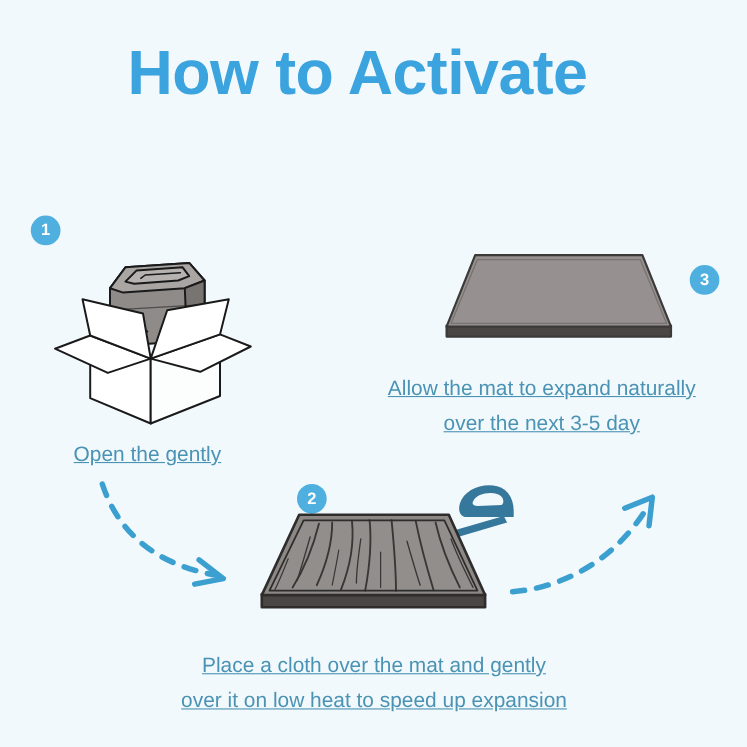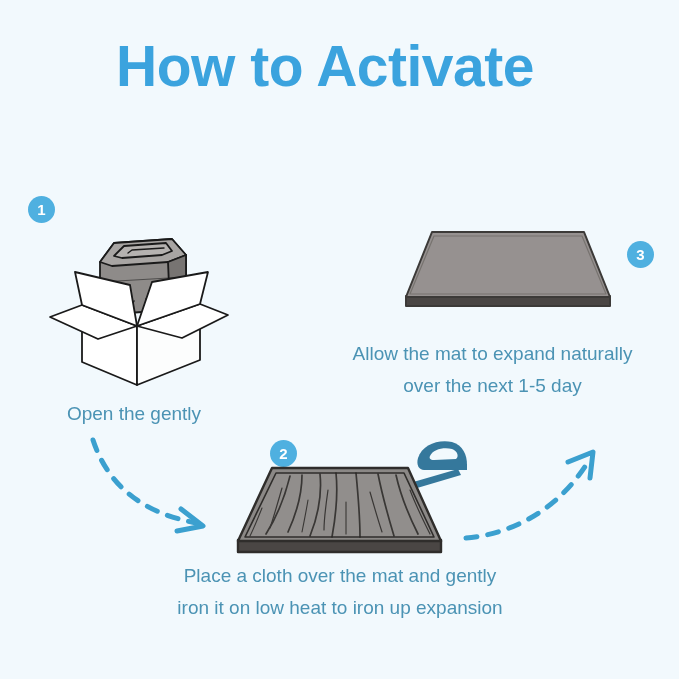--- a/index.html
+++ b/index.html
@@ -52,29 +52,30 @@
   #badge-2 { left: 270px; top: 440px; }
   #badge-3 { left: 627px; top: 241px; }
 
   
   .caption {
     position: absolute;
     color: #4b93b4;
     font-size: 19px;
     line-height: 32px;
     text-align: center;
+    text-decoration: underline;
   }
   #caption-1 {
     left: 0px;
     top: 398px;
     width: 268px;
   }
   #caption-2 {
     left: 90px;
-    top: 560px;
+    top: 590px;
     width: 500px;
   }
   #caption-3 {
     left: 305px;
     top: 338px;
     width: 375px;
   }
   .caption-line { display: block; }
 
   
@@ -143,21 +144,21 @@
 
         <path d="M34 14 L186 14 L212 79 L8 79 Z" fill="#969190"></path>
 
         <path d="M36 18 L184 18 L208 76 L12 76 Z" fill="none" stroke="#77736f" stroke-width="1.2"></path>
       </g>
     </svg>
   </div>
 
   <div class="caption" id="caption-3">
     <span class="caption-line">Allow the mat to expand naturally</span>
-    <span class="caption-line">over the next 1-5 day</span>
+    <span class="caption-line">over the next 3-5 day</span>
   </div>
 
   <div class="art" id="arrow-left">
     <svg width="140" height="105" viewBox="0 0 140 105" xmlns="http://www.w3.org/2000/svg">
       <path d="M8 5 C22 48 55 78 112 88" fill="none" stroke="#3ba0cf" stroke-width="5" stroke-linecap="round" stroke-dasharray="11 11"></path>
       <path d="M96 74 L118 91 L92 96" fill="none" stroke="#3ba0cf" stroke-width="5" stroke-linecap="round" stroke-linejoin="round"></path>
     </svg>
   </div>
 
   <div class="badge" id="badge-2">2</div>
@@ -200,21 +201,21 @@
         <path d="M76 40 C74 52 72 62 70 72" stroke-width="1.1"></path>
         <path d="M114 42 C114 54 114 64 114 74" stroke-width="1.1"></path>
         <path d="M178 30 C184 46 192 62 198 74" stroke-width="1.2"></path>
         <path d="M30 48 C26 58 22 68 18 76" stroke-width="1.1"></path>
       </g>
     </svg>
   </div>
 
   <div class="caption" id="caption-2">
     <span class="caption-line">Place a cloth over the mat and gently</span>
-    <span class="caption-line">iron it on low heat to iron up expansion</span>
+    <span class="caption-line">over it on low heat to speed up expansion</span>
   </div>
 
   <div class="art" id="arrow-right">
     <svg width="150" height="110" viewBox="0 0 150 110" xmlns="http://www.w3.org/2000/svg">
       <path d="M6 98 C52 94 98 70 128 22" fill="none" stroke="#3ba0cf" stroke-width="5" stroke-linecap="round" stroke-dasharray="11 11"></path>
       <path d="M108 22 L133 12 L130 38" fill="none" stroke="#3ba0cf" stroke-width="5" stroke-linecap="round" stroke-linejoin="round"></path>
     </svg>
   </div>
 
 </div>

